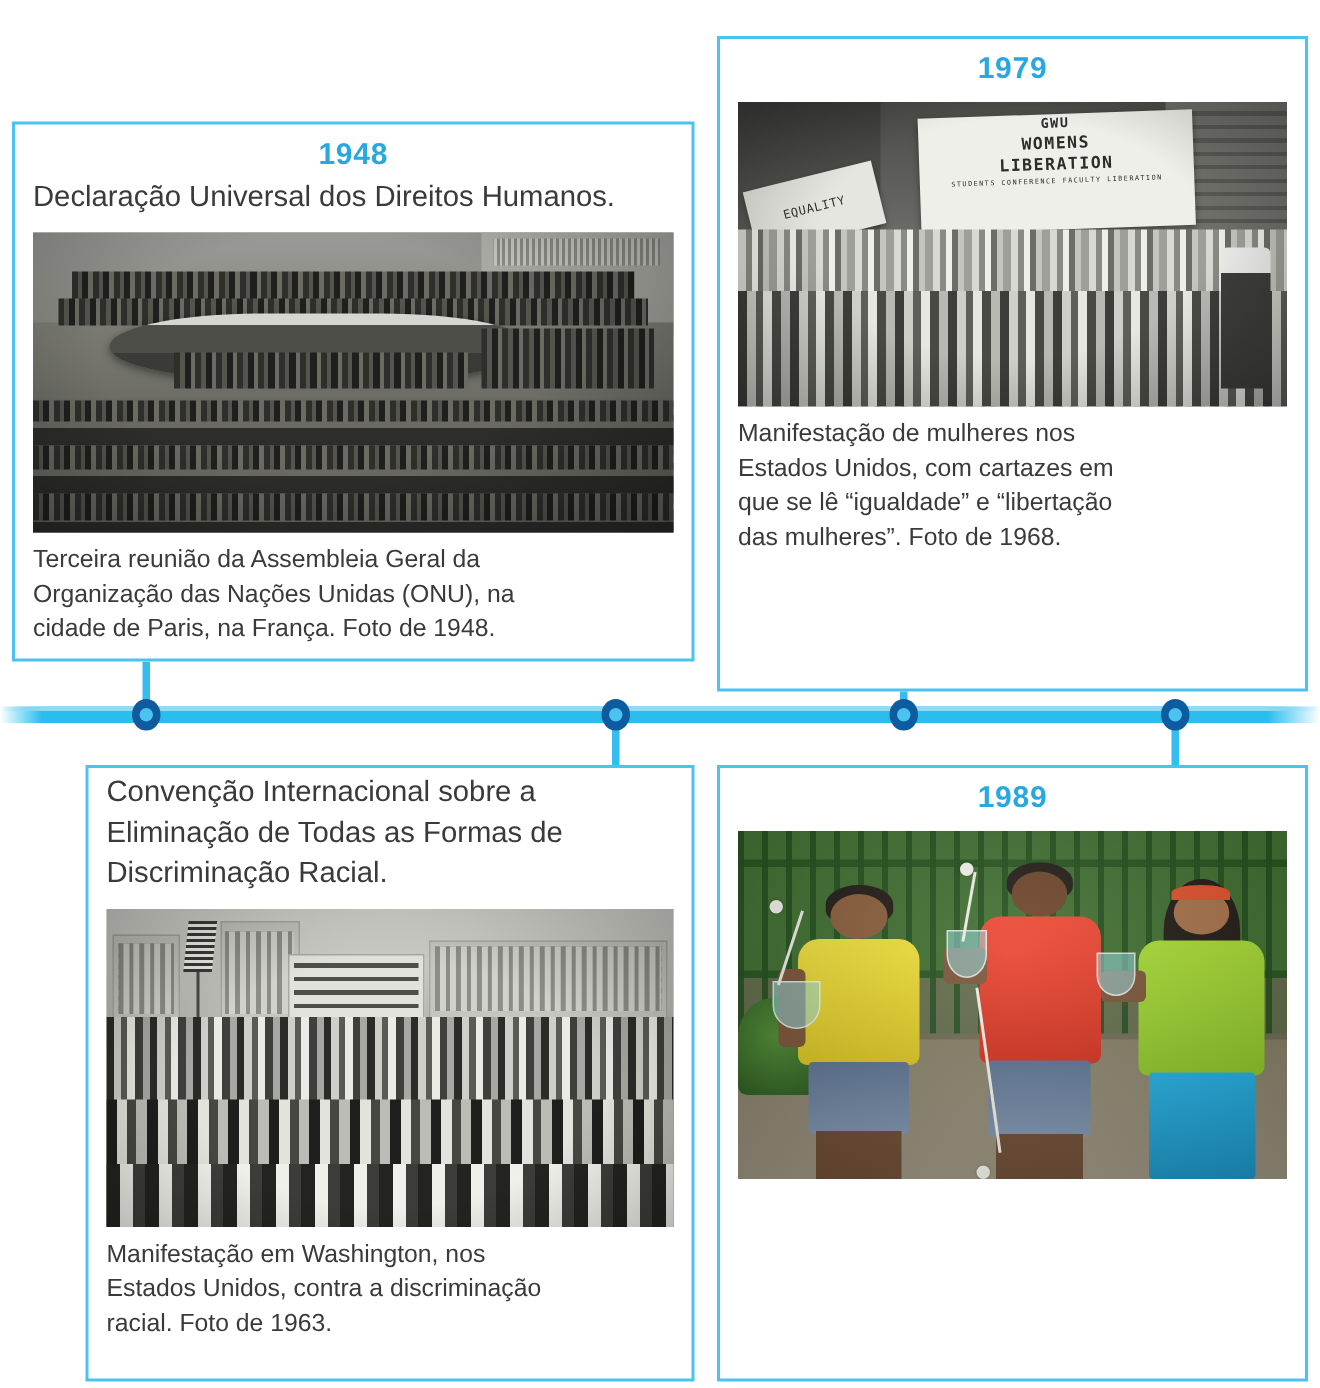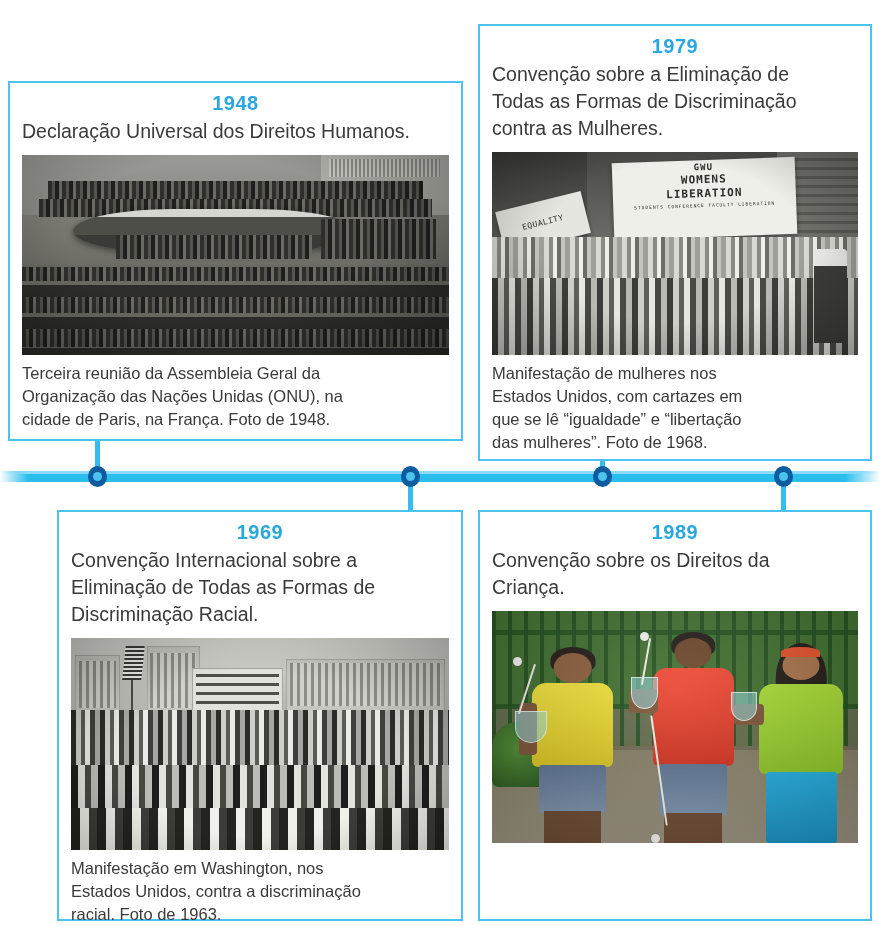--- a/index.html
+++ b/index.html
@@ -348,23 +348,20 @@
       <div class="vig"></div>
     </div>
 
     <div class="card-caption">Terceira reunião da Assembleia Geral da
 Organização das Nações Unidas (ONU), na
 cidade de Paris, na França. Foto de 1948.</div>
   </div>
 
   <div class="card" style="left:478px; top:4px; width:394px; height:437px;margin-top:20px;">
     <div class="card-year">1979</div>
-    <div class="card-title">Convenção sobre a Eliminação de
-Todas as Formas de Discriminação
-contra as Mulheres.</div>
 
     <div class="photo ph-wl" style="height:203px;">
       <div class="sky"></div>
       <div class="bldg-l"></div>
       <div class="bldg-r"></div>
       <div class="street"></div>
 
       <div class="banner">
         <b class="b1">GWU</b>
         <b class="b2">WOMENS</b>
@@ -382,21 +379,20 @@
       <div class="vig"></div>
     </div>
 
     <div class="card-caption">Manifestação de mulheres nos
 Estados Unidos, com cartazes em
 que se lê “igualdade” e “libertação
 das mulheres”. Foto de 1968.</div>
   </div>
 
   <div class="card" style="left:57px; top:510px; width:406px; height:411px;">
-    <div class="card-year">1969</div>
     <div class="card-title">Convenção Internacional sobre a
 Eliminação de Todas as Formas de
 Discriminação Racial.</div>
 
     <div class="photo ph-wa" style="height:212px;">
       <div class="skyline"></div>
       <div class="b" style="left:1%; top:8%; width:12%; height:28%;"></div>
       <div class="win" style="left:2%; top:11%; width:10%; height:22%;"></div>
       <div class="b" style="left:20%; top:4%; width:14%; height:32%;"></div>
       <div class="win" style="left:21%; top:7%; width:12%; height:26%;"></div>
@@ -412,22 +408,20 @@
       <div class="vig"></div>
     </div>
 
     <div class="card-caption">Manifestação em Washington, nos
 Estados Unidos, contra a discriminação
 racial. Foto de 1963.</div>
   </div>
 
   <div class="card" style="left:478px; top:510px; width:394px; height:411px;">
     <div class="card-year">1989</div>
-    <div class="card-title">Convenção sobre os Direitos da
-Criança.</div>
 
     <div class="photo ph-ch" style="height:232px;">
       <div class="bg-green"></div>
       <div class="fence"></div>
       <div class="rail" style="top:8%;"></div>
       <div class="rail" style="top:40%;"></div>
       <div class="ground"></div>
       <div class="bush"></div>
 
       <div class="kid" style="left:11%; width:22%; height:86%;">

